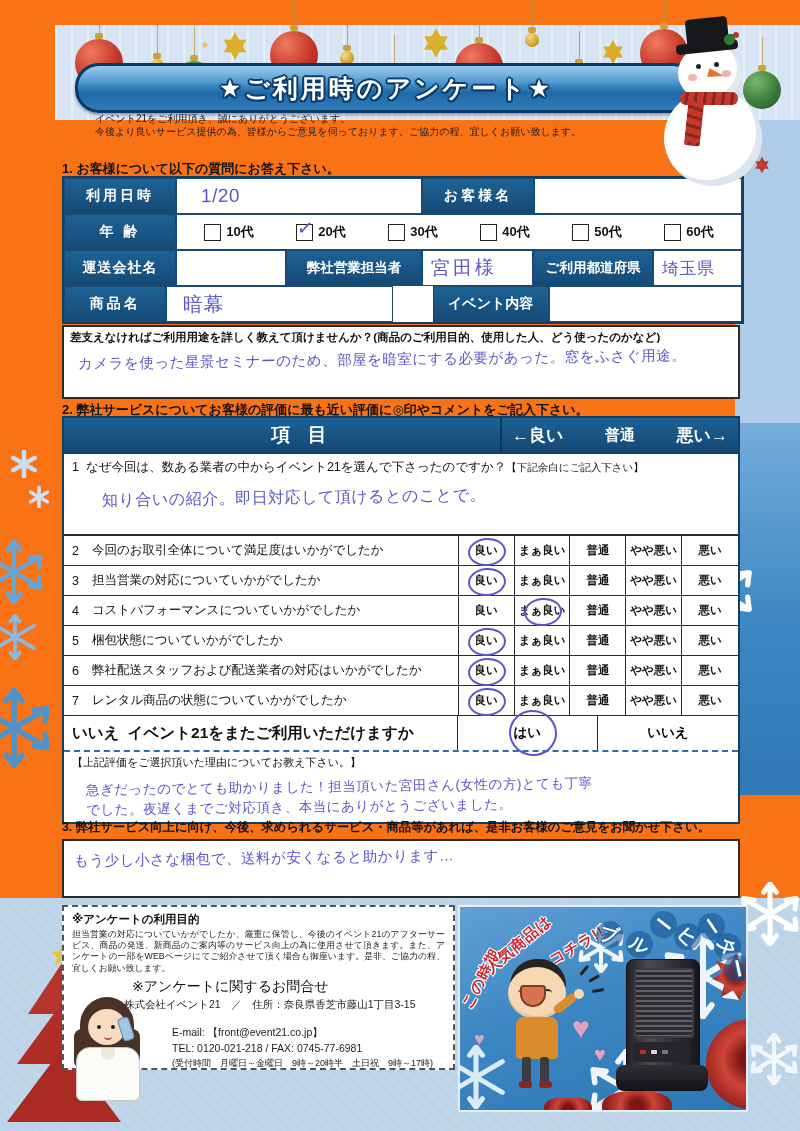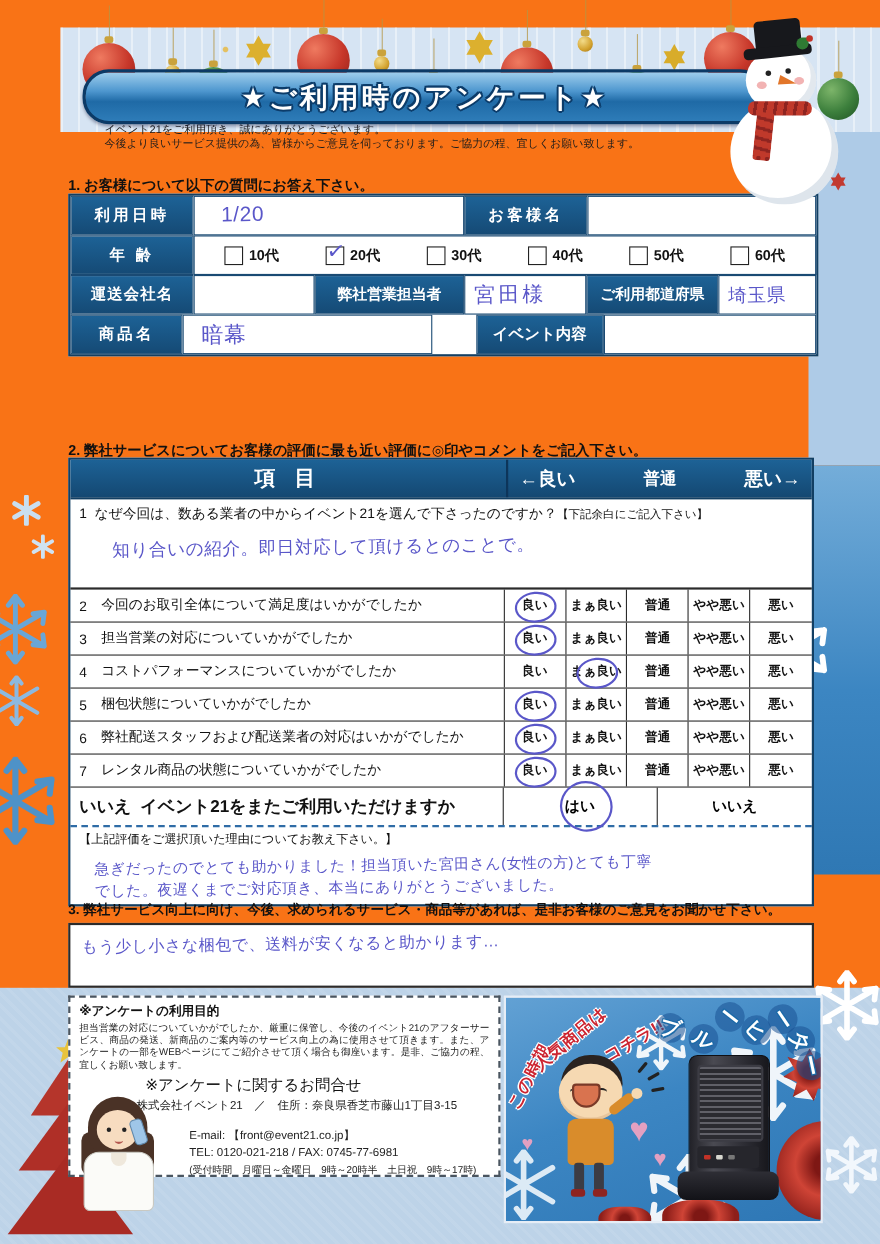--- a/index.html
+++ b/index.html
@@ -93,21 +93,21 @@
   .agecell.checked .cb::after{content:"✓";position:absolute;left:0;top:-9px;font-size:20px;color:#5a57c9;transform:rotate(6deg);}
 
   
   .purpose-box{position:absolute;left:62px;top:325px;width:678px;height:74px;box-sizing:border-box;border:2px solid #2b2b2b;background:#fff;z-index:3;padding:3px 6px;}
   .purpose-q{font-size:11.5px;font-weight:bold;color:#111;}
   .purpose-a{margin-top:5px;margin-left:8px;font-size:14.5px;}
 
   
   .t2tbl{position:absolute;left:62px;top:416px;width:678px;box-sizing:border-box;border:2px solid #123f63;background:#fff;z-index:3;}
   .t2head{display:flex;background:linear-gradient(180deg,#1d6296,#144872);color:#fff;font-weight:bold;height:34px;border-bottom:2px solid #123f63;}
-  .t2head .h-item{width:396px;display:flex;align-items:center;justify-content:center;font-size:19px;letter-spacing:6px;border-right:2px solid #0d355a;}
+  .t2head .h-item{width:396px;display:flex;align-items:center;justify-content:center;font-size:19px;letter-spacing:6px;border-right:2px solid #0d355a;padding-left:40px;}
   .t2head .h-scale{flex:1;display:flex;align-items:center;justify-content:space-between;padding:0 10px;}
   .h-good{font-size:17px;}.h-norm{font-size:15px;}.h-bad{font-size:17px;}
   .q1row{border-bottom:2px solid #2b2b2b;min-height:82px;padding:5px 8px;box-sizing:border-box;}
   .q1text{font-size:12.5px;color:#111;}
   .q1text .brkt{font-size:10.5px;}
   .q1ans{margin:10px 0 0 30px;font-size:15.5px;}
   .q-row{display:flex;border-bottom:1.5px solid #2b2b2b;height:29px;}
   .q-row:last-of-type{border-bottom:none;}
   .q-text-cell{width:396px;box-sizing:border-box;display:flex;align-items:center;padding-left:8px;font-size:12.5px;color:#111;border-right:1.5px solid #2b2b2b;}
   .q-num{width:20px;flex:none;}
@@ -374,20 +374,24 @@
       <div class="cell valc" style="width:246px;">
           <span class="ink hand" style="font-size:20px;margin-left:8px;">暗幕</span>
         </div>
       <div class="cell lblc" style="width:127px;letter-spacing:0;margin-left:40px;">イベント内容</div>
       <div class="cell valc" style="width:210px;">
           <span class="ink hand"></span>
         </div>
     </div>
   </div>
 
+  <div class="purpose-box">
+    <div class="purpose-q">差支えなければご利用用途を詳しく教えて頂けませんか？(商品のご利用目的、使用した人、どう使ったのかなど)</div>
+    <div class="purpose-a ink hand">カメラを使った星景セミナーのため、部屋を暗室にする必要があった。窓をふさぐ用途。</div>
+  </div>
 
   <div class="sec-title" style="top:401px;font-size:13px;">2. 弊社サービスについてお客様の評価に最も近い評価に◎印やコメントをご記入下さい。</div>
 
   <div class="t2tbl">
     <div class="t2head">
       <div class="h-item">項 目</div>
       <div class="h-scale">
         <span class="h-good">←良い</span>
         <span class="h-norm">普通</span>
         <span class="h-bad">悪い→</span>

